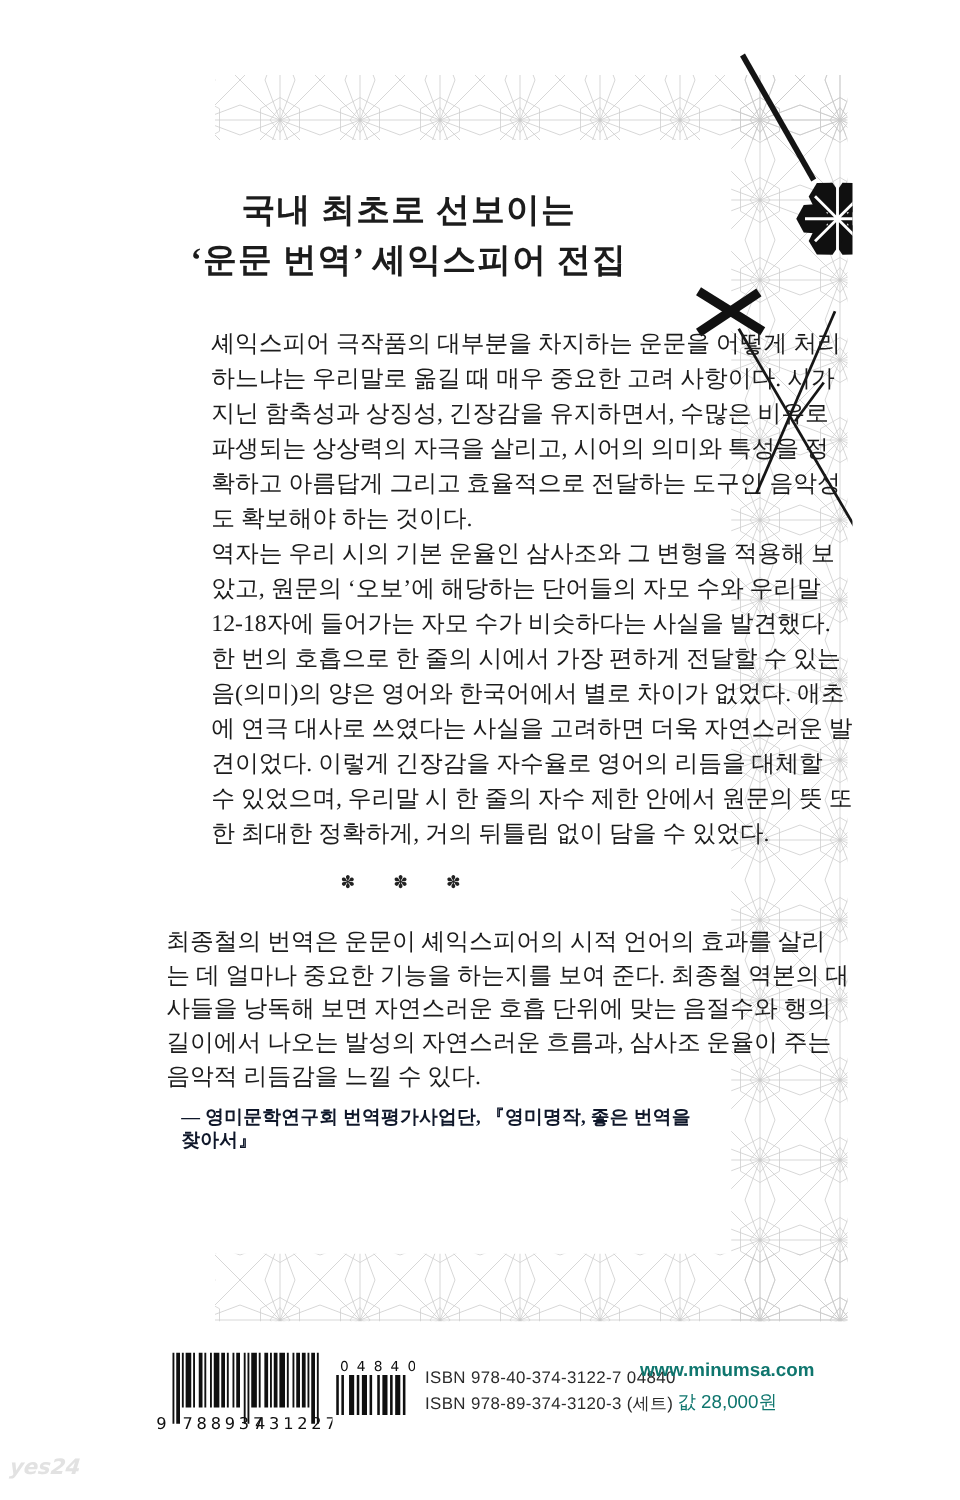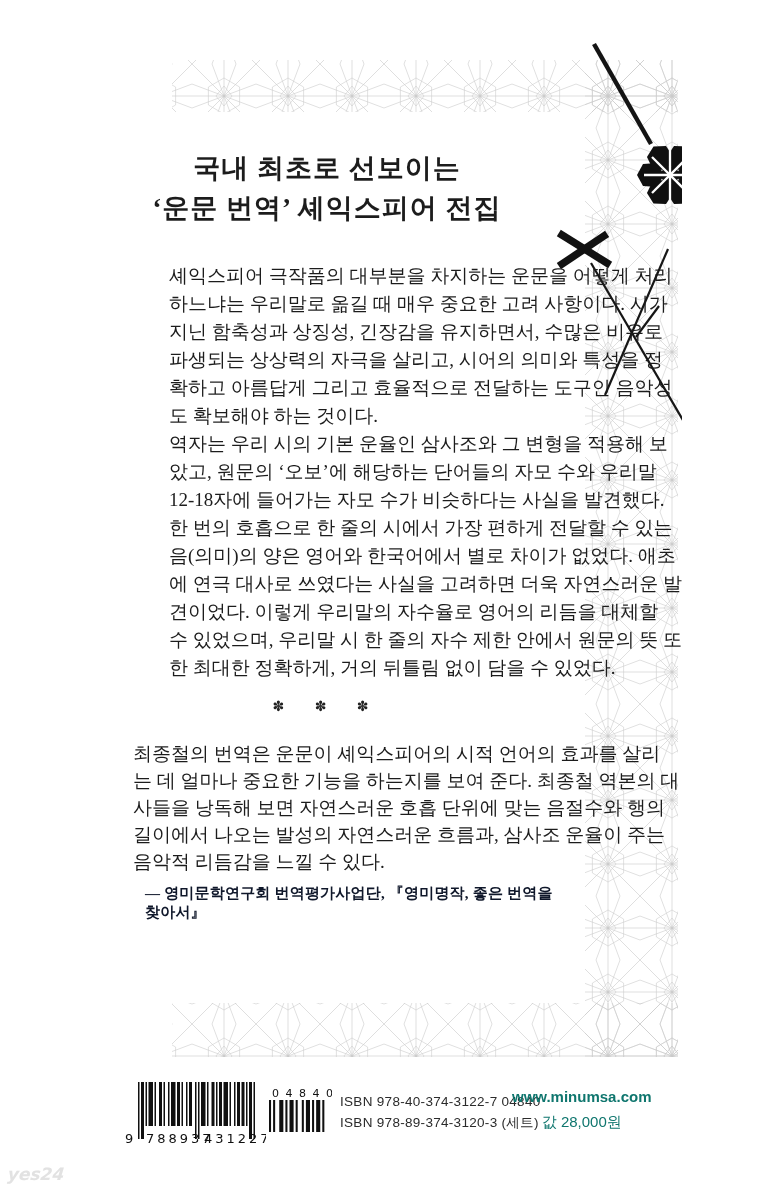--- a/index.html
+++ b/index.html
@@ -95,21 +95,21 @@
     <div class="line">지닌 함축성과 상징성, 긴장감을 유지하면서, 수많은 비유로</div>
     <div class="line">파생되는 상상력의 자극을 살리고, 시어의 의미와 특성을 정</div>
     <div class="line">확하고 아름답게 그리고 효율적으로 전달하는 도구인 음악성</div>
     <div class="line end">도 확보해야 하는 것이다.</div>
     <div class="line">역자는 우리 시의 기본 운율인 삼사조와 그 변형을 적용해 보</div>
     <div class="line">았고, 원문의 ‘오보’에 해당하는 단어들의 자모 수와 우리말</div>
     <div class="line">12-18자에 들어가는 자모 수가 비슷하다는 사실을 발견했다.</div>
     <div class="line">한 번의 호흡으로 한 줄의 시에서 가장 편하게 전달할 수 있는</div>
     <div class="line">음(의미)의 양은 영어와 한국어에서 별로 차이가 없었다. 애초</div>
     <div class="line">에 연극 대사로 쓰였다는 사실을 고려하면 더욱 자연스러운 발</div>
-    <div class="line">견이었다. 이렇게 우리말의 자수율로 영어의 리듬을 대체할</div>
+    <div class="line">견이었다. 이렇게 긴장감을 자수율로 영어의 리듬을 대체할</div>
     <div class="line">수 있었으며, 우리말 시 한 줄의 자수 제한 안에서 원문의 뜻 또</div>
     <div class="line end">한 최대한 정확하게, 거의 뒤틀림 없이 담을 수 있었다.</div>
   </div>
 
   <div class="divider">✽ ✽ ✽</div>
 
   <div class="body-block b2">
     <div class="line">최종철의 번역은 운문이 셰익스피어의 시적 언어의 효과를 살리</div>
     <div class="line">는 데 얼마나 중요한 기능을 하는지를 보여 준다. 최종철 역본의 대</div>
     <div class="line">사들을 낭독해 보면 자연스러운 호흡 단위에 맞는 음절수와 행의</div>

